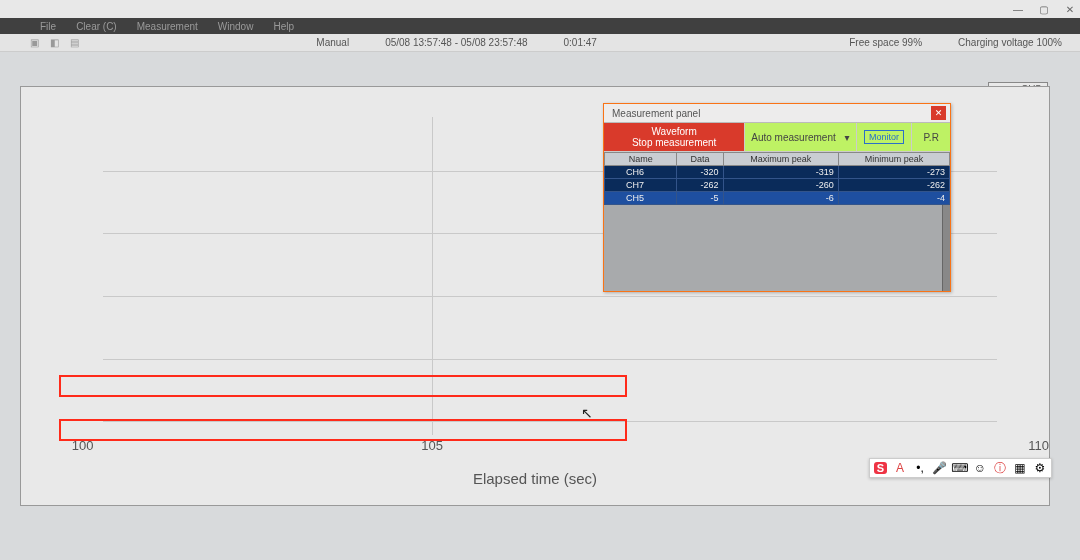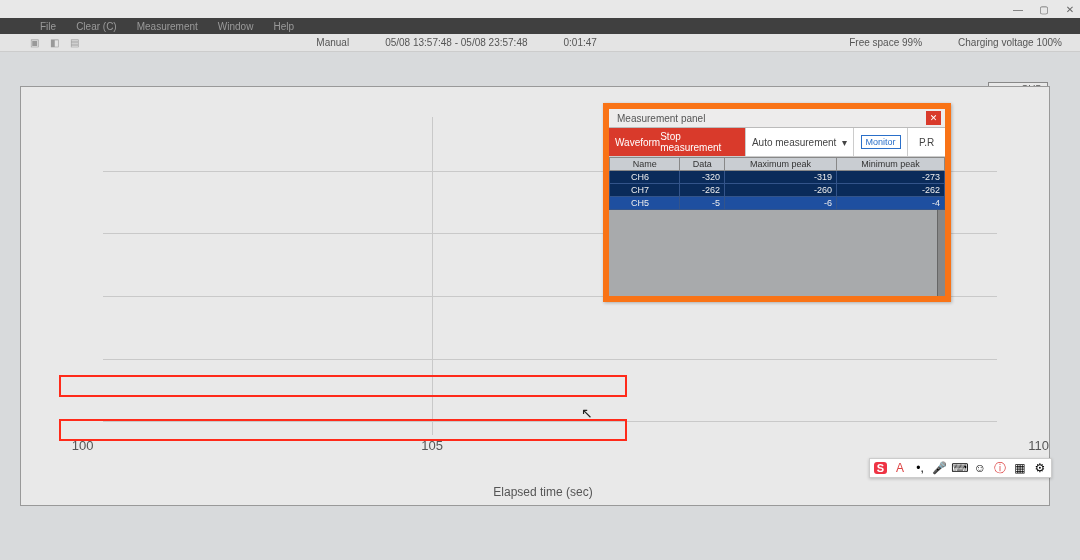--- a/index.html
+++ b/index.html
@@ -18,33 +18,33 @@
   .sb-spacer { flex: 1; }
   .sb-field { padding: 0 18px; }
   
   .content { position: relative; padding: 6px 20px 0 20px; height: 508px; }
   .chart-box { position: relative; background: #e9e9e9; border: 1px solid #999; width: 1030px; height: 420px; margin-top: 28px; }
   .legend { position: absolute; right: 32px; top: 30px; border: 1px solid #888; background: #e9e9e9; padding: 1px 6px; font-size: 10px; color: #555; display: flex; align-items: center; gap: 6px; }
   .legend-line { width: 20px; height: 1px; background: #555; display: inline-block; }
   .grid-h { position: absolute; left: 82px; right: 52px; border-top: 1px solid #c9c9c9; }
   .grid-v { position: absolute; top: 30px; bottom: 70px; border-left: 1px solid #c9c9c9; }
   .x-tick { position: absolute; bottom: 52px; font-size: 13px; color: #555; transform: translateX(-50%); }
-  .x-label { position: absolute; bottom: 6px; left: 50%; transform: translateX(-50%); font-size: 12px; color: #555; margin-left: 8px; }
+  .x-label { position: absolute; bottom: 18px; left: 50%; transform: translateX(-50%); font-size: 15px; color: #555; }
   
   .red-rect { position: absolute; border: 2px solid #ff2a1a; height: 22px; background: transparent; }
   
   .cursor { position: absolute; font-size: 14px; color: #222; }
   
-  .panel { position: absolute; left: 603px; top: 51px; width: 348px; background: #ffffff; border: 6px solid #f97316; box-shadow: 1px 1px 3px rgba(0,0,0,.25); }
+  .panel { position: absolute; left: 603px; top: 51px; width: 348px; background: #bef264; border: 1px solid #f97316; box-shadow: 1px 1px 3px rgba(0,0,0,.25); }
   .panel-titlebar { display: flex; justify-content: space-between; align-items: center; padding: 2px 4px 2px 8px; font-size: 10px; color: #555; border-bottom: 1px solid #bbb; background: #edecec; }
   .panel-close { width: 15px; height: 14px; background: #d93a2b; color: #fff; display: flex; align-items: center; justify-content: center; cursor: pointer; font-size: 9px; line-height: 1; }
   .panel-row { display: flex; border-bottom: 1px solid #ccc; }
   .panel-cell { padding: 3px 6px; font-size: 10px; color: #444; display: flex; align-items: center; justify-content: center; border-right: 1px solid #ccc; }
   .panel-cell:last-child { border-right: none; }
-  .btn-red { background: #d93a2b; color: #fff; flex-direction: row; line-height: 1.1; }
+  .btn-red { background: #d93a2b; color: #fff; flex-direction: column; line-height: 1.1; }
   .btn-monitor { border: 1px solid #2a6fc9; padding: 1px 4px; font-size: 9px; color: #2a6fc9; cursor: pointer; }
   
   .data-table { width: 100%; font-size: 9px; color: #eee; border-collapse: collapse; }
   .data-table th { background: #c9cdd2; color: #333; font-weight: normal; padding: 1px 4px; border: 1px solid #888; }
   .data-table td { background: #0a2b5a; padding: 1px 4px; border: 1px solid #33548a; text-align: right; }
   .data-table td:first-child { text-align: left; padding-left: 21px; }
   .data-table tr.sel td { background: #1e4fa0; }
   .table-pad { background: #a8aaac; height: 86px; position: relative; }
   .vscroll { position: absolute; right: 0; top: 0; bottom: 0; width: 8px; background: #888; border-left: 1px solid #666; }
   

